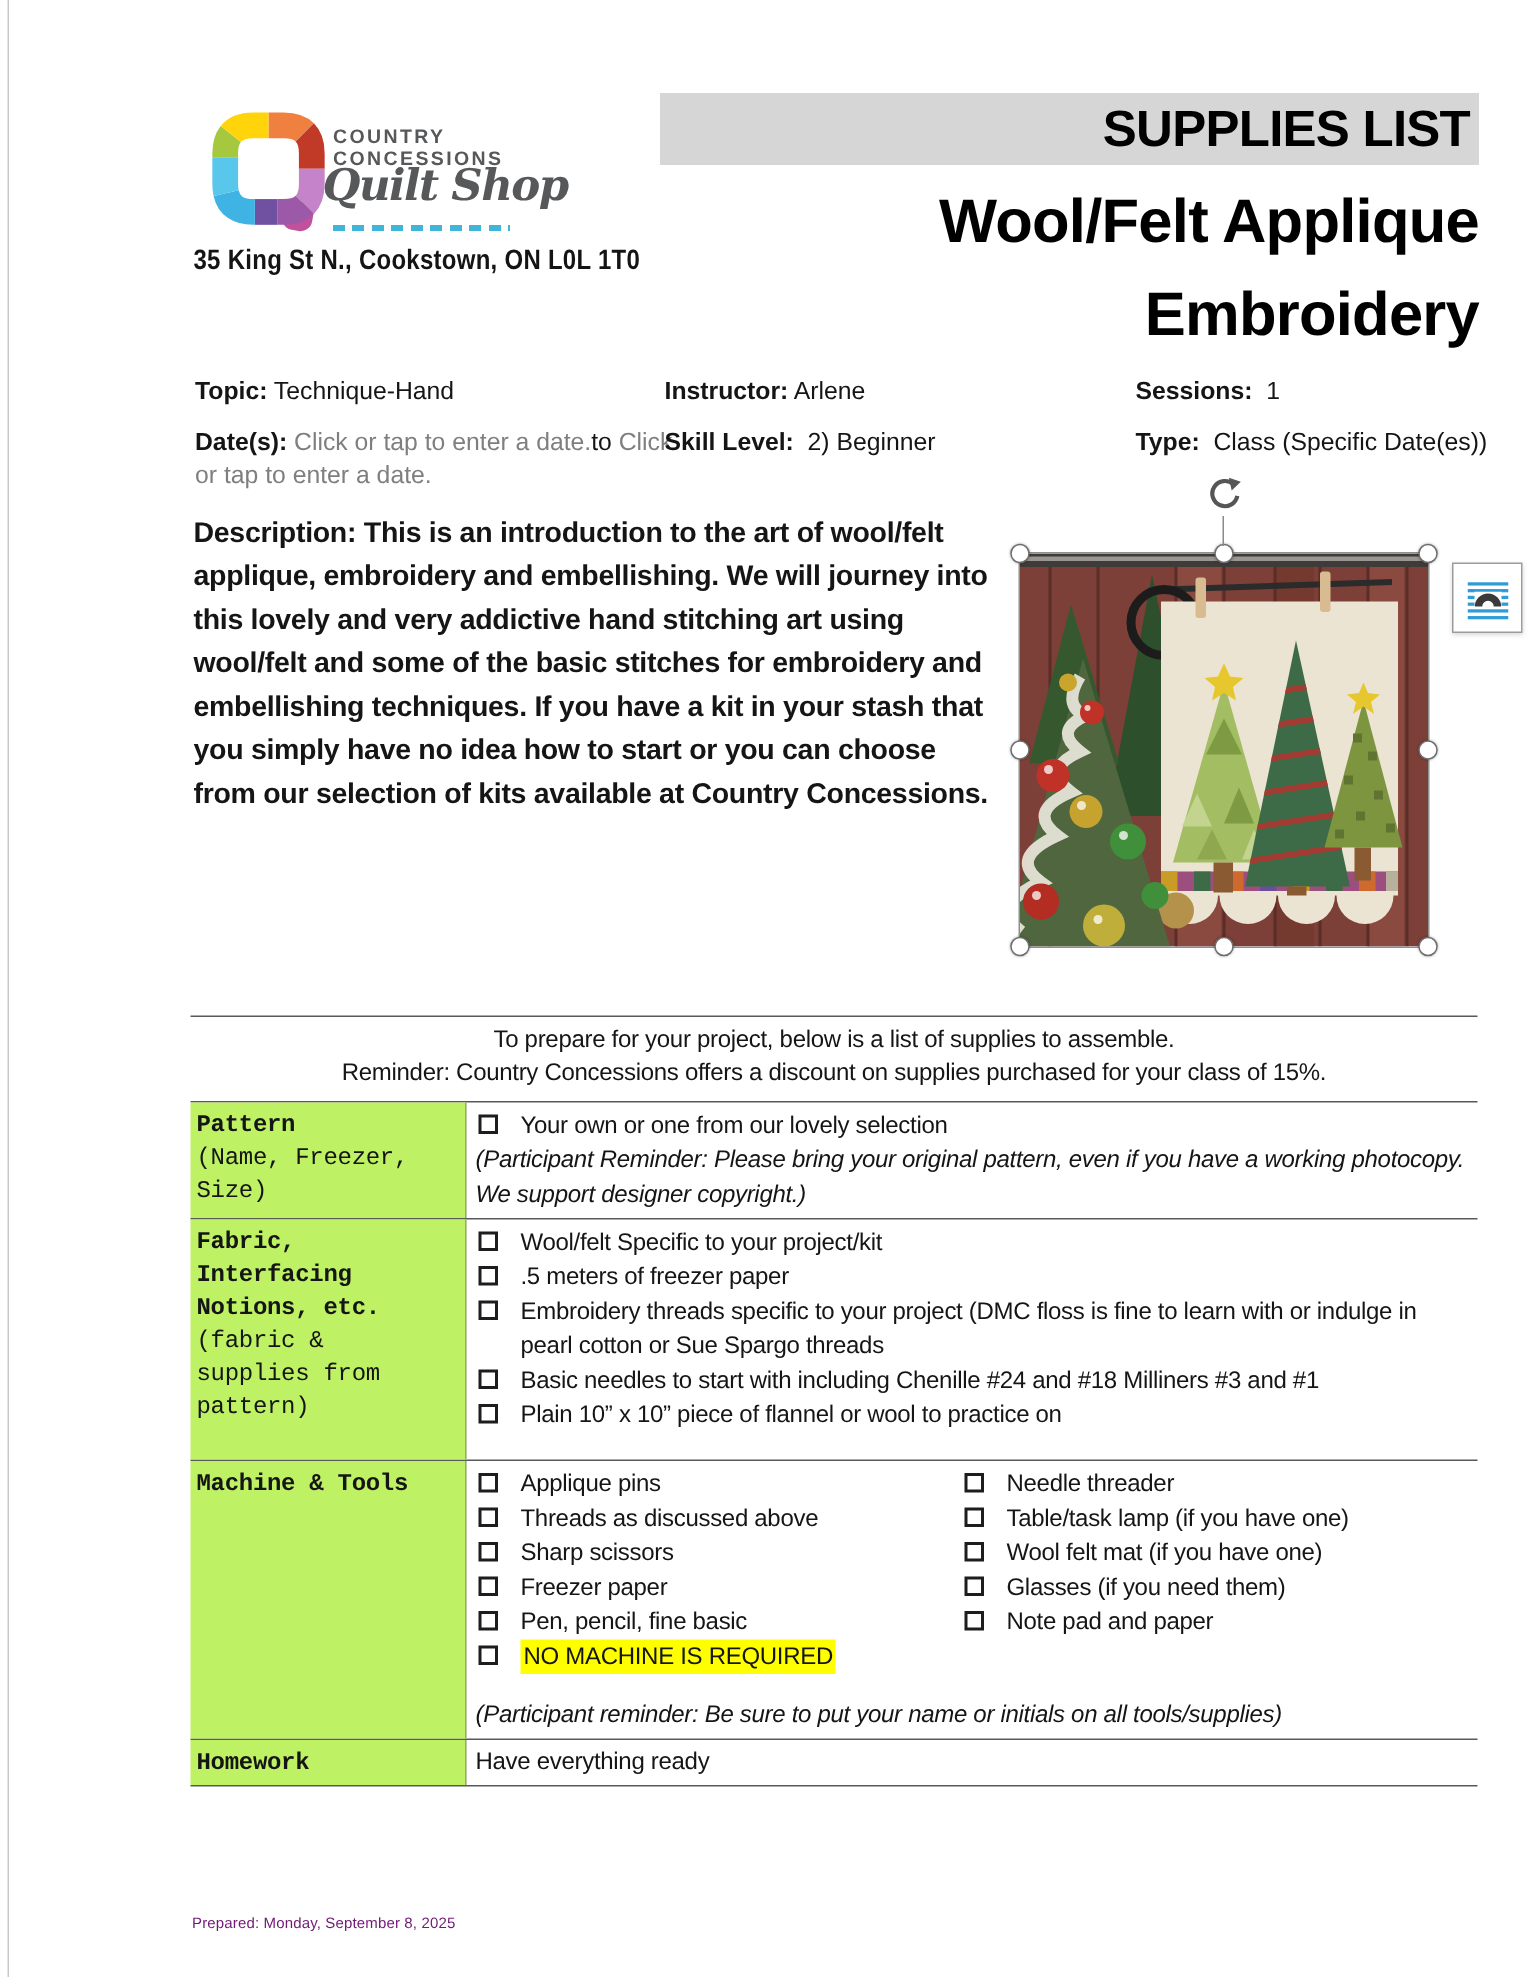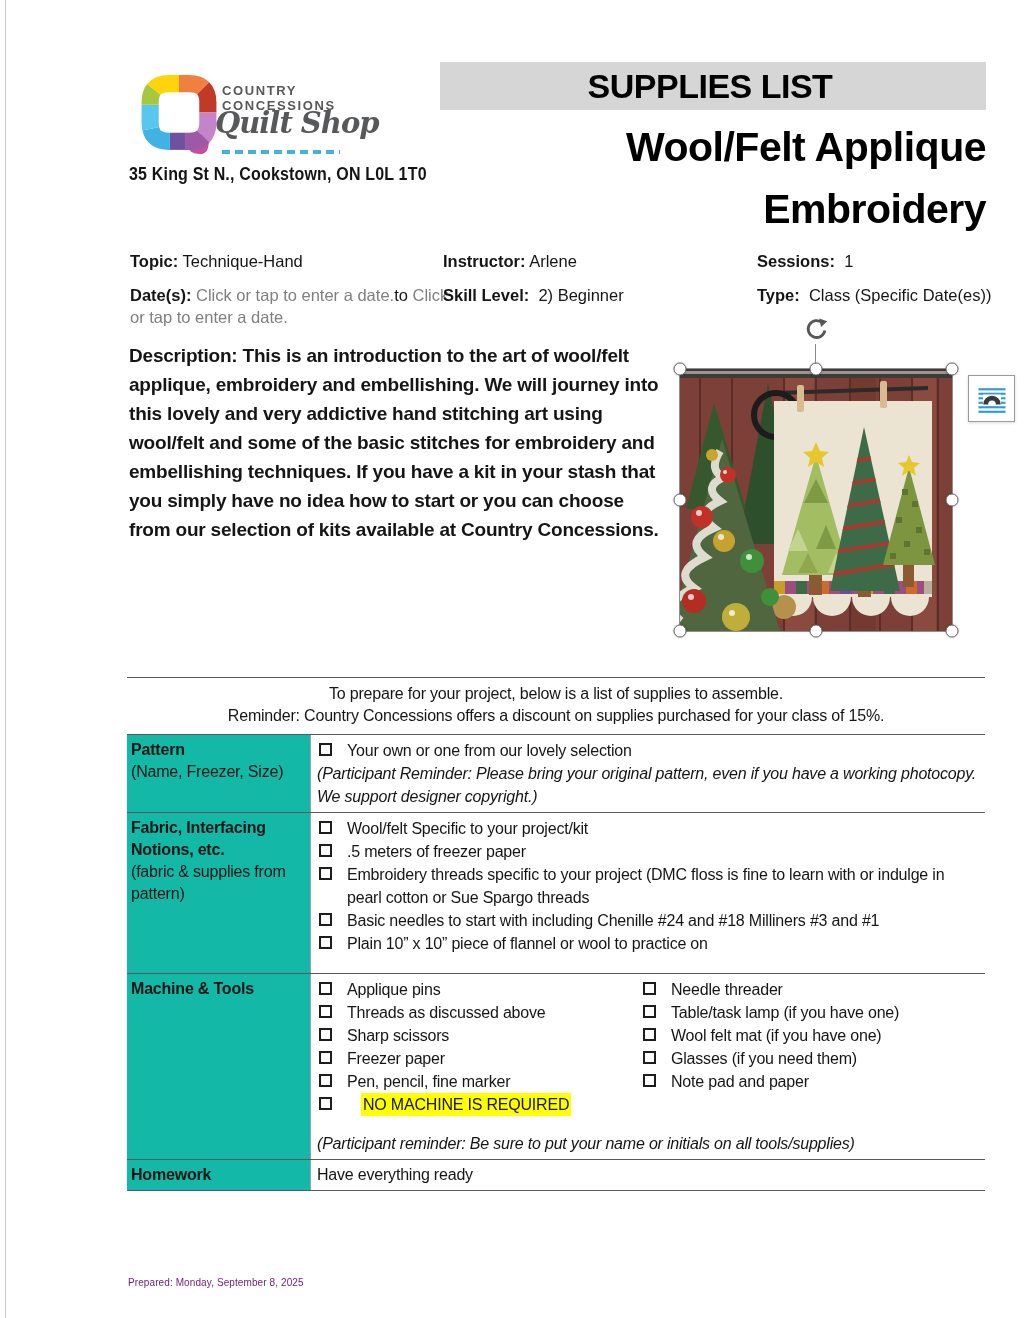--- a/index.html
+++ b/index.html
@@ -13,21 +13,21 @@
               letter-spacing:1.6px;line-height:15px;}
   .brand-script{left:215px;top:106px;font-family:"DejaVu Serif",serif;font-style:italic;
                 font-weight:700;font-size:29px;color:#57585a;letter-spacing:-1px;}
   .brand-underline{left:222px;top:150px;width:118px;height:4px;
       background:repeating-linear-gradient(90deg,#3fb6d8 0 8px,transparent 8px 13px);}
   .address{left:129px;top:163px;font-size:17px;font-weight:600;color:#141414;
            transform:scale(.94,1.1);transform-origin:0 0;letter-spacing:.2px;white-space:nowrap;}
 
   
   .supplies-bar{left:440px;top:62px;width:546px;height:48px;background:#d6d6d6;
-      text-align:center;font-size:34px;font-weight:800;letter-spacing:-.5px;
+      text-align:right;font-size:34px;font-weight:800;letter-spacing:-.5px;
       line-height:48px;padding-right:6px;box-sizing:border-box;color:#000;}
   .course-title{left:440px;top:116px;width:546px;text-align:right;font-size:41px;
       font-weight:700;letter-spacing:-.5px;line-height:62px;color:#000;}
 
   
   .meta{font-size:16.5px;line-height:22px;}
   .b{font-weight:700;}
   .ph{color:#7f7f7f;}
 
   
@@ -43,31 +43,31 @@
   .layout-btn{left:968px;top:375px;width:45px;height:45px;background:#fff;
       border:1px solid #9b9b9b;box-shadow:0 1px 3px rgba(0,0,0,.15);
       display:flex;align-items:center;justify-content:center;cursor:pointer;}
 
   
   .stable{left:127px;top:677px;width:858px;border-top:1px solid #595959;
           font-size:16px;letter-spacing:-.2px;line-height:22px;}
   .intro{border-bottom:1px solid #595959;text-align:center;font-weight:400;
          padding:5px 0 7px;font-size:16px;}
   .trow{display:flex;border-bottom:1px solid #595959;}
-  .hcell{width:184px;background:#14b8a6;border-right:1px solid #9e9e9e;
-         padding:4px 23px 4px 4px;box-sizing:border-box;flex-shrink:0;}
+  .hcell{width:184px;background:#bef264;border-right:1px solid #9e9e9e;
+         padding:4px 23px 4px 4px;box-sizing:border-box;flex-shrink:0;font-family:Liberation Mono, monospace;}
   .ccell{flex:1;padding:4px 8px 4px 6px;box-sizing:border-box;}
   .item{display:flex;align-items:flex-start;line-height:23px;}
   .cb{width:13px;height:13px;border:2px solid #1d1d1d;box-sizing:border-box;
       flex-shrink:0;margin:4px 15px 0 2px;background:#fff;}
   .note{font-style:italic;line-height:23px;}
   .two-col{display:flex;}
   .col-l{width:324px;flex-shrink:0;}
   .col-r{flex:1;}
-  .hl{background:#ffff00;padding:0 2px;margin-left:14px;}
+  .hl{background:#ffff00;padding:0 2px;}
   .r1{min-height:70px;} .r2{min-height:160px;} .r3{min-height:174px;} .r4{min-height:21px;}
 
   .footer{left:128px;top:1277px;font-size:10px;color:#701a75;letter-spacing:.1px;}
 </style>
 </head>
 <body>
 
 <div class="page">
   <div class="abs edge-line"></div>
 
@@ -332,21 +332,21 @@
             <div class="item">
               <span class="cb"></span>
               <span>Sharp scissors</span>
             </div>
             <div class="item">
               <span class="cb"></span>
               <span>Freezer paper</span>
             </div>
             <div class="item">
               <span class="cb"></span>
-              <span>Pen, pencil, fine marker</span>
+              <span>Pen, pencil, fine basic</span>
             </div>
             <div class="item">
               <span class="cb"></span>
               <span class="hl">NO MACHINE IS REQUIRED</span>
             </div>
           </div>
           <div class="col-r">
             <div class="item">
               <span class="cb"></span>
               <span>Needle threader</span>

